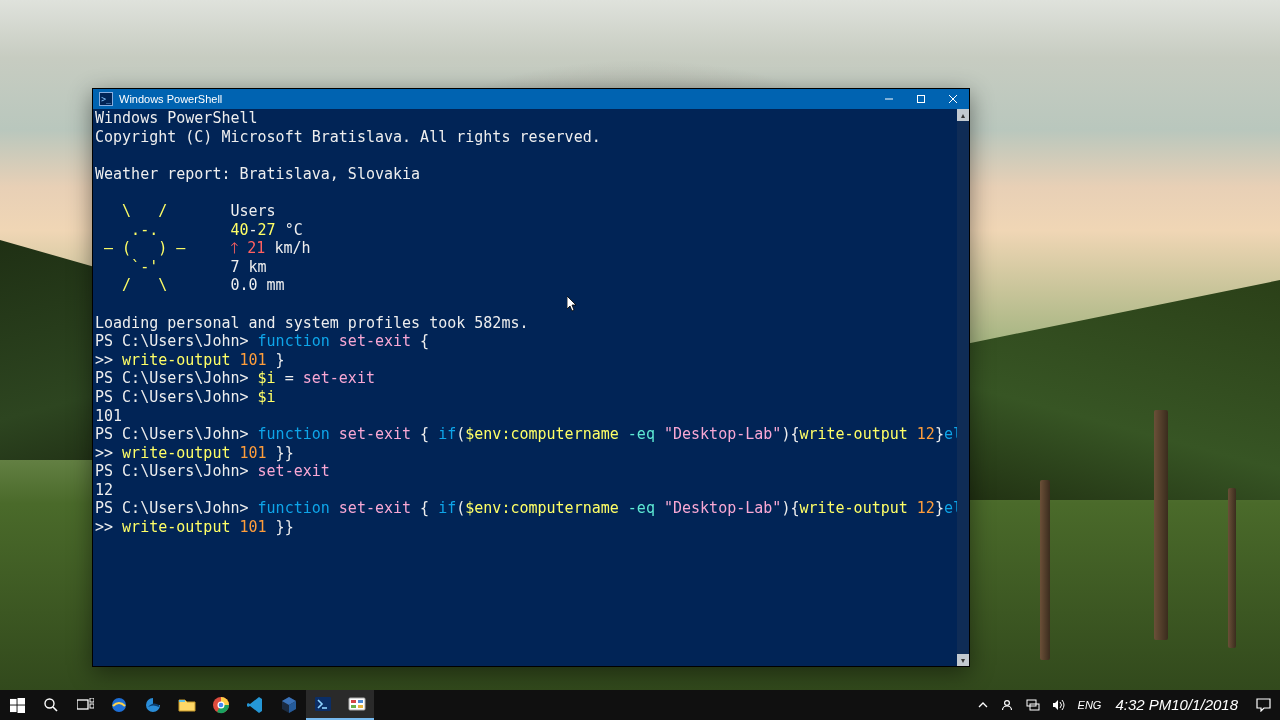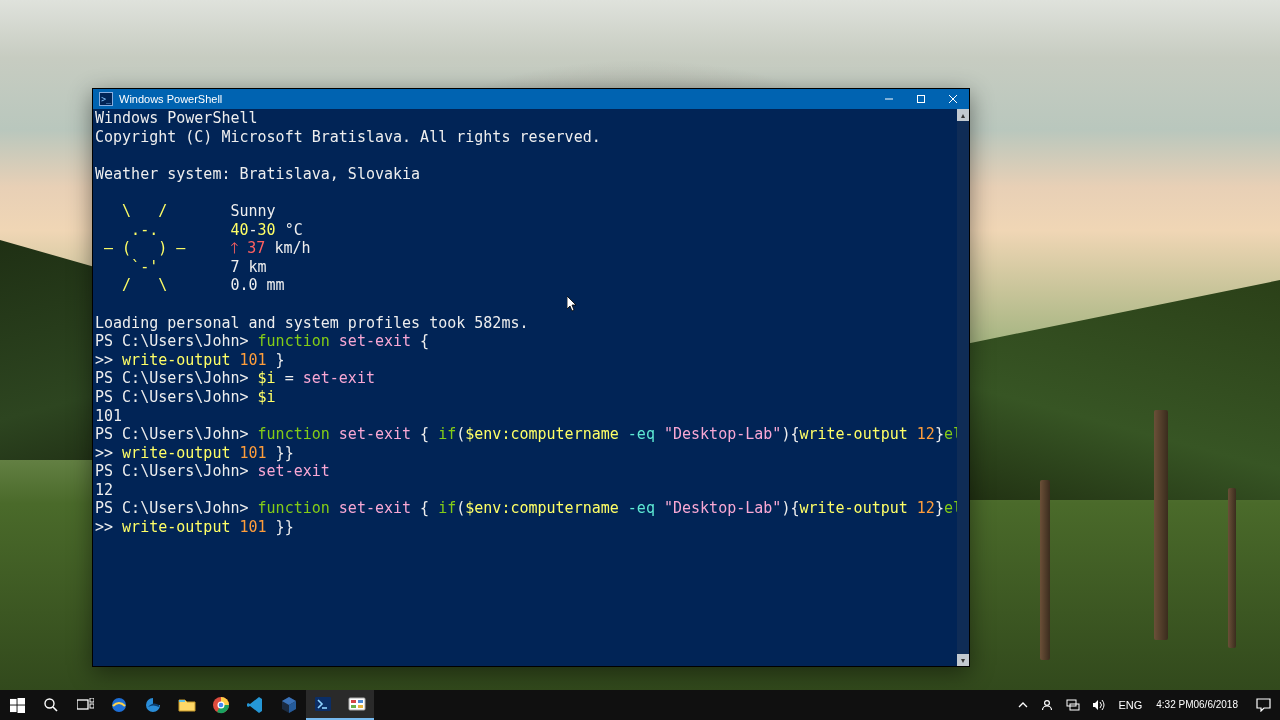--- a/index.html
+++ b/index.html
@@ -79,43 +79,43 @@
     background:#c2c9d0; display:flex; align-items:center; justify-content:center;
     font-size:8px; color:#333;
   }
   .scrollbar .arrow.up { top:0; }
   .scrollbar .arrow.down { bottom:0; }
   
   .c-white  { color:#eeeeee; }
   .c-yellow { color:#ffff66; }
   .c-cyan   { color:#f9a8d4; }
   .c-red    { color:#ff6060; }
-  .c-green  { color:#84cc16; }
+  .c-green  { color:#0ea5e9; }
   .c-orange { color:#ff9d3b; }
   .c-gray   { color:#5eead4; }
   
   .cursor {
     position:absolute; left:567px; top:296px; width:11px; height:17px;
     pointer-events:none;
   }
   
   .taskbar {
     position:absolute; left:0; bottom:0; width:100%; height:30px;
     background:#101010; display:flex; align-items:center;
     color:#fff; font-size:11px;
   }
   .tb-btn {
     width:34px; height:30px; display:flex; align-items:center; justify-content:center;
     color:#fff;
   }
   .tb-btn.active { background:#2a2a2a; border-bottom:2px solid #76b9ed; }
   .tb-btn svg { display:block; }
   .tray { margin-left:auto; display:flex; align-items:center; height:30px; }
-  .tray-item { padding:0 6px; height:30px; display:flex; align-items:center; justify-content:center; font-size:11px; color:#fff;}
-  .clock { text-align:right; line-height:12px; font-size:10px; padding:4px 8px;}
+  .tray-item { padding:0 6px; height:30px; display:flex; align-items:center; justify-content:center; font-size:11px; color:#fff;font-style:italic;}
+  .clock { text-align:right; line-height:12px; font-size:15px; padding:4px 8px;}
   .notif { width:34px; display:flex; align-items:center; justify-content:center;}
 </style>
 </head>
 <body>
 
 <div class="desktop">
   <div class="hill-left"></div>
   <div class="hill-right"></div>
   <div class="post p1"></div>
   <div class="post p2"></div>
@@ -139,25 +139,25 @@
       <div class="winbtn close">
         <svg width="10" height="10" viewBox="0 0 10 10">
             <path d="M1 1 L9 9 M9 1 L1 9" stroke="#fff" stroke-width="1"></path>
           </svg>
       </div>
     </div>
     <div class="client">
       <div class="console"><span class="c-white">Windows PowerShell</span>
 <span class="c-white">Copyright (C) Microsoft Bratislava. All rights reserved.</span>
 
-<span class="c-white">Weather system: Bratislava, Slovakia</span>
-
-<span class="c-yellow">   \   /    </span>   <span class="c-white">Sunny</span>
-<span class="c-yellow">    .-.     </span>   <span class="c-yellow">40</span><span class="c-white">-</span><span class="c-yellow">30</span><span class="c-white"> °C</span>
-<span class="c-yellow"> ― (   ) ―  </span>   <span class="c-red">🡑 </span><span class="c-red">37</span><span class="c-white"> km/h</span>
+<span class="c-white">Weather report: Bratislava, Slovakia</span>
+
+<span class="c-yellow">   \   /    </span>   <span class="c-white">Users</span>
+<span class="c-yellow">    .-.     </span>   <span class="c-yellow">40</span><span class="c-white">-</span><span class="c-yellow">27</span><span class="c-white"> °C</span>
+<span class="c-yellow"> ― (   ) ―  </span>   <span class="c-red">🡑 </span><span class="c-red">21</span><span class="c-white"> km/h</span>
 <span class="c-yellow">    `-'     </span>   <span class="c-white">7 km</span>
 <span class="c-yellow">   /   \    </span>   <span class="c-white">0.0 mm</span>
 
 <span class="c-white">Loading personal and system profiles took 582ms.</span>
 <span class="c-white">PS C:\Users\John&gt; </span><span class="c-green">function</span><span class="c-white"> </span><span class="c-cyan">set-exit</span><span class="c-white"> {</span>
 <span class="c-white">&gt;&gt; </span><span class="c-yellow">write-output</span><span class="c-white"> </span><span class="c-orange">101</span><span class="c-white"> }</span>
 <span class="c-white">PS C:\Users\John&gt; </span><span class="c-yellow">$i</span><span class="c-white"> = </span><span class="c-cyan">set-exit</span>
 <span class="c-white">PS C:\Users\John&gt; </span><span class="c-yellow">$i</span>
 <span class="c-white">101</span>
 <span class="c-white">PS C:\Users\John&gt; </span><span class="c-green">function</span><span class="c-white"> </span><span class="c-cyan">set-exit</span><span class="c-white"> { </span><span class="c-green">if</span><span class="c-white">(</span><span class="c-yellow">$env:computername</span><span class="c-gray"> -eq </span><span class="c-cyan">"Desktop-Lab"</span><span class="c-white">)</span><span class="c-white">{</span><span class="c-yellow">write-output</span><span class="c-white"> </span><span class="c-orange">12</span><span class="c-white">}</span><span class="c-green">else</span>
@@ -279,21 +279,21 @@
       <div class="tray-item" title="volume-icon">
         <svg width="14" height="12" viewBox="0 0 14 12">
             <path d="M1 4 L3 4 L6 1 L6 11 L3 8 L1 8 Z" fill="#fff"></path>
             <path d="M8 3 Q11 6 8 9" fill="none" stroke="#fff"></path>
             <path d="M10 1 Q14 6 10 11" fill="none" stroke="#fff"></path>
           </svg>
       </div>
       <div class="tray-item">ENG</div>
       <div class="tray-item clock">
         <div>4:32 PM</div>
-        <div>06/6/2018</div>
+        <div>10/1/2018</div>
       </div>
       <div class="tray-item notif" title="action-center-icon">
         <svg width="15" height="14" viewBox="0 0 15 14">
             <path d="M1 1 L14 1 L14 10 L8 10 L5 13 L5 10 L1 10 Z" fill="none" stroke="#fff" stroke-width="1.2"></path>
           </svg>
       </div>
     </div>
   </div>
 </div>
 

